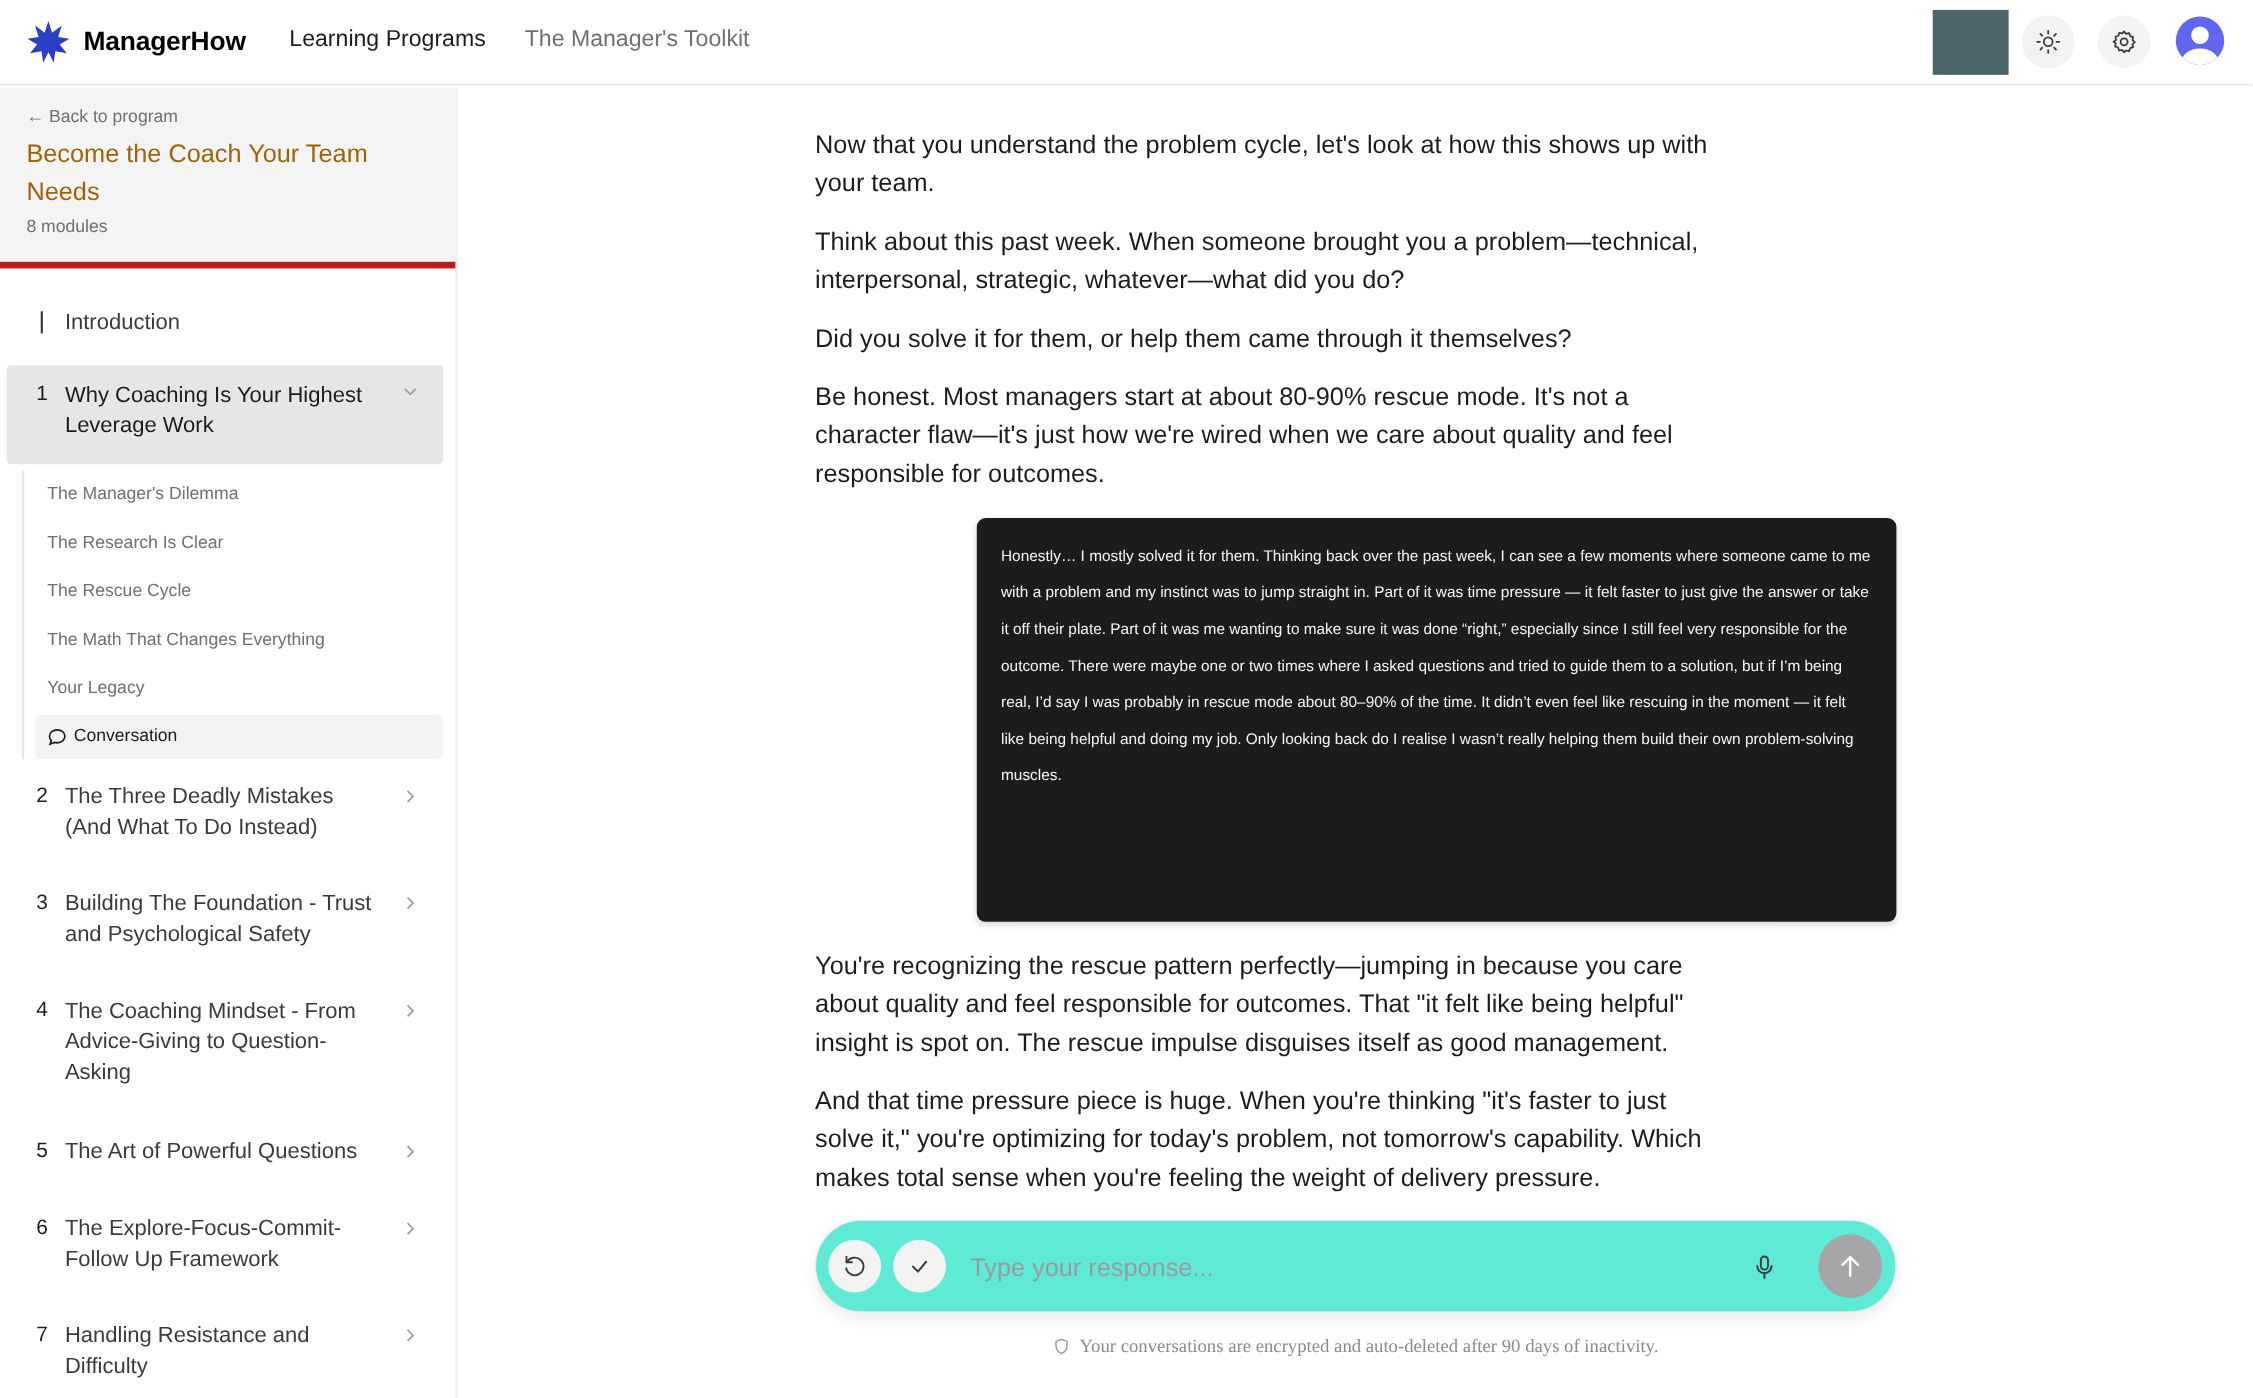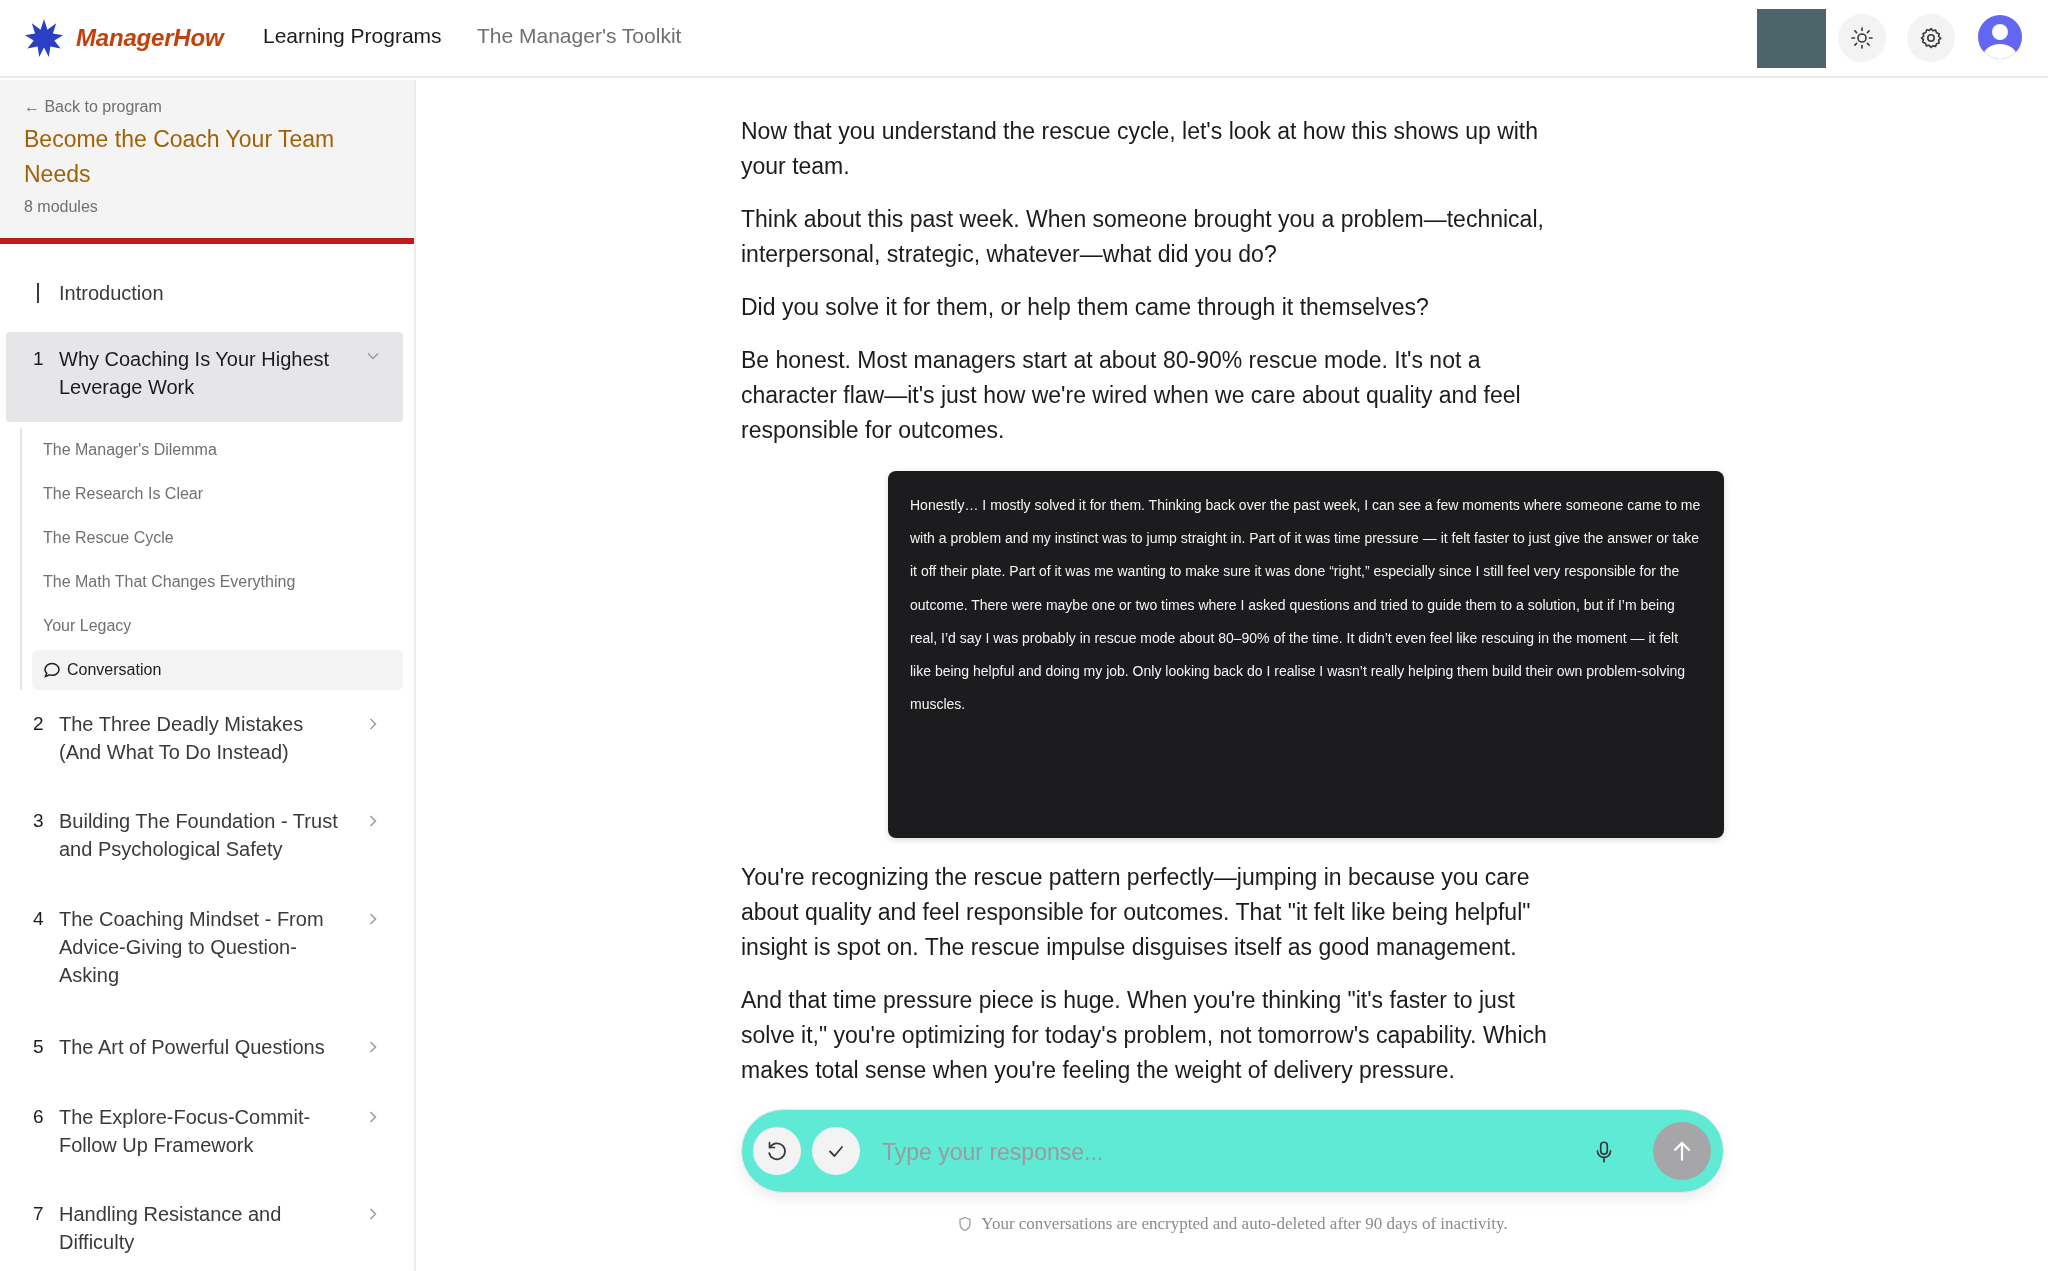--- a/index.html
+++ b/index.html
@@ -3,21 +3,21 @@
 <meta charset="utf-8">
 <style>
   * { box-sizing: border-box; margin: 0; padding: 0; }
   html, body { width: 2048px; height: 1271px; overflow: hidden; background: #ffffff; }
   body { font-family: "Liberation Sans", "DejaVu Sans", sans-serif; color: #1c1c1e; position: relative; }
 
   
   .header { position: absolute; left: 0; top: 0; width: 2048px; height: 78px; background: #fff; border-bottom: 2px solid #ececec; }
   .logo { position: absolute; left: 24px; top: 18px; display: flex; align-items: center; gap: 12px; cursor: pointer; }
   .logo svg { width: 40px; height: 40px; display: block; }
-  .logo-text { font-size: 24px; color: #c2410c; font-weight: 600; letter-spacing: -0.2px; font-style: italic; }
+  .logo-text { font-size: 24px; color: #000000; font-weight: 600; letter-spacing: -0.2px; }
   .nav-link { position: absolute; top: 24px; font-size: 21px; cursor: pointer; }
   .nav-link.primary { left: 263px; color: #1c1c1e; text-align: center; }
   .nav-link.secondary { left: 477px; color: #6f6f74; }
   .header-swatch { position: absolute; left: 1757px; top: 9px; width: 69px; height: 59px; background: #4b656b; }
   .icon-btn { position: absolute; top: 14px; width: 48px; height: 48px; border-radius: 50%; background: #f3f3f4; display: flex; align-items: center; justify-content: center; cursor: pointer; }
   .icon-btn svg { width: 24px; height: 24px; }
   .sun-btn { left: 1838px; }
   .gear-btn { left: 1907px; }
   .avatar { position: absolute; left: 1978px; top: 15px; width: 44px; height: 44px; border-radius: 50%; background: #6366f1; overflow: hidden; cursor: pointer; }
   .avatar .head { position: absolute; left: 14px; top: 9px; width: 16px; height: 16px; border-radius: 50%; background: #fff; }
@@ -197,21 +197,21 @@
     <span class="chev">
         <svg viewBox="0 0 14 14" fill="none" stroke="#9a9aa0" stroke-width="1.5">
           <polyline points="4.5,2 9.5,7 4.5,12"></polyline>
         </svg>
       </span>
   </div>
 </div>
 
 <div class="main">
   <div class="content">
-    <p class="para">Now that you understand the rescue cycle, let's look at how this shows up with your team.</p>
+    <p class="para">Now that you understand the problem cycle, let's look at how this shows up with your team.</p>
     <p class="para">Think about this past week. When someone brought you a problem—technical, interpersonal, strategic, whatever—what did you do?</p>
     <p class="para">Did you solve it for them, or help them came through it themselves?</p>
     <p class="para">Be honest. Most managers start at about 80-90% rescue mode. It's not a character flaw—it's just how we're wired when we care about quality and feel responsible for outcomes.</p>
   </div>
 
   <div class="bubble">
     <p class="bubble-text">Honestly… I mostly solved it for them. Thinking back over the past week, I can see a few moments where someone came to me with a problem and my instinct was to jump straight in. Part of it was time pressure — it felt faster to just give the answer or take it off their plate. Part of it was me wanting to make sure it was done “right,” especially since I still feel very responsible for the outcome. There were maybe one or two times where I asked questions and tried to guide them to a solution, but if I’m being real, I’d say I was probably in rescue mode about 80–90% of the time. It didn’t even feel like rescuing in the moment — it felt like being helpful and doing my job. Only looking back do I realise I wasn’t really helping them build their own problem-solving muscles.</p>
   </div>
 
   <div class="content2">

